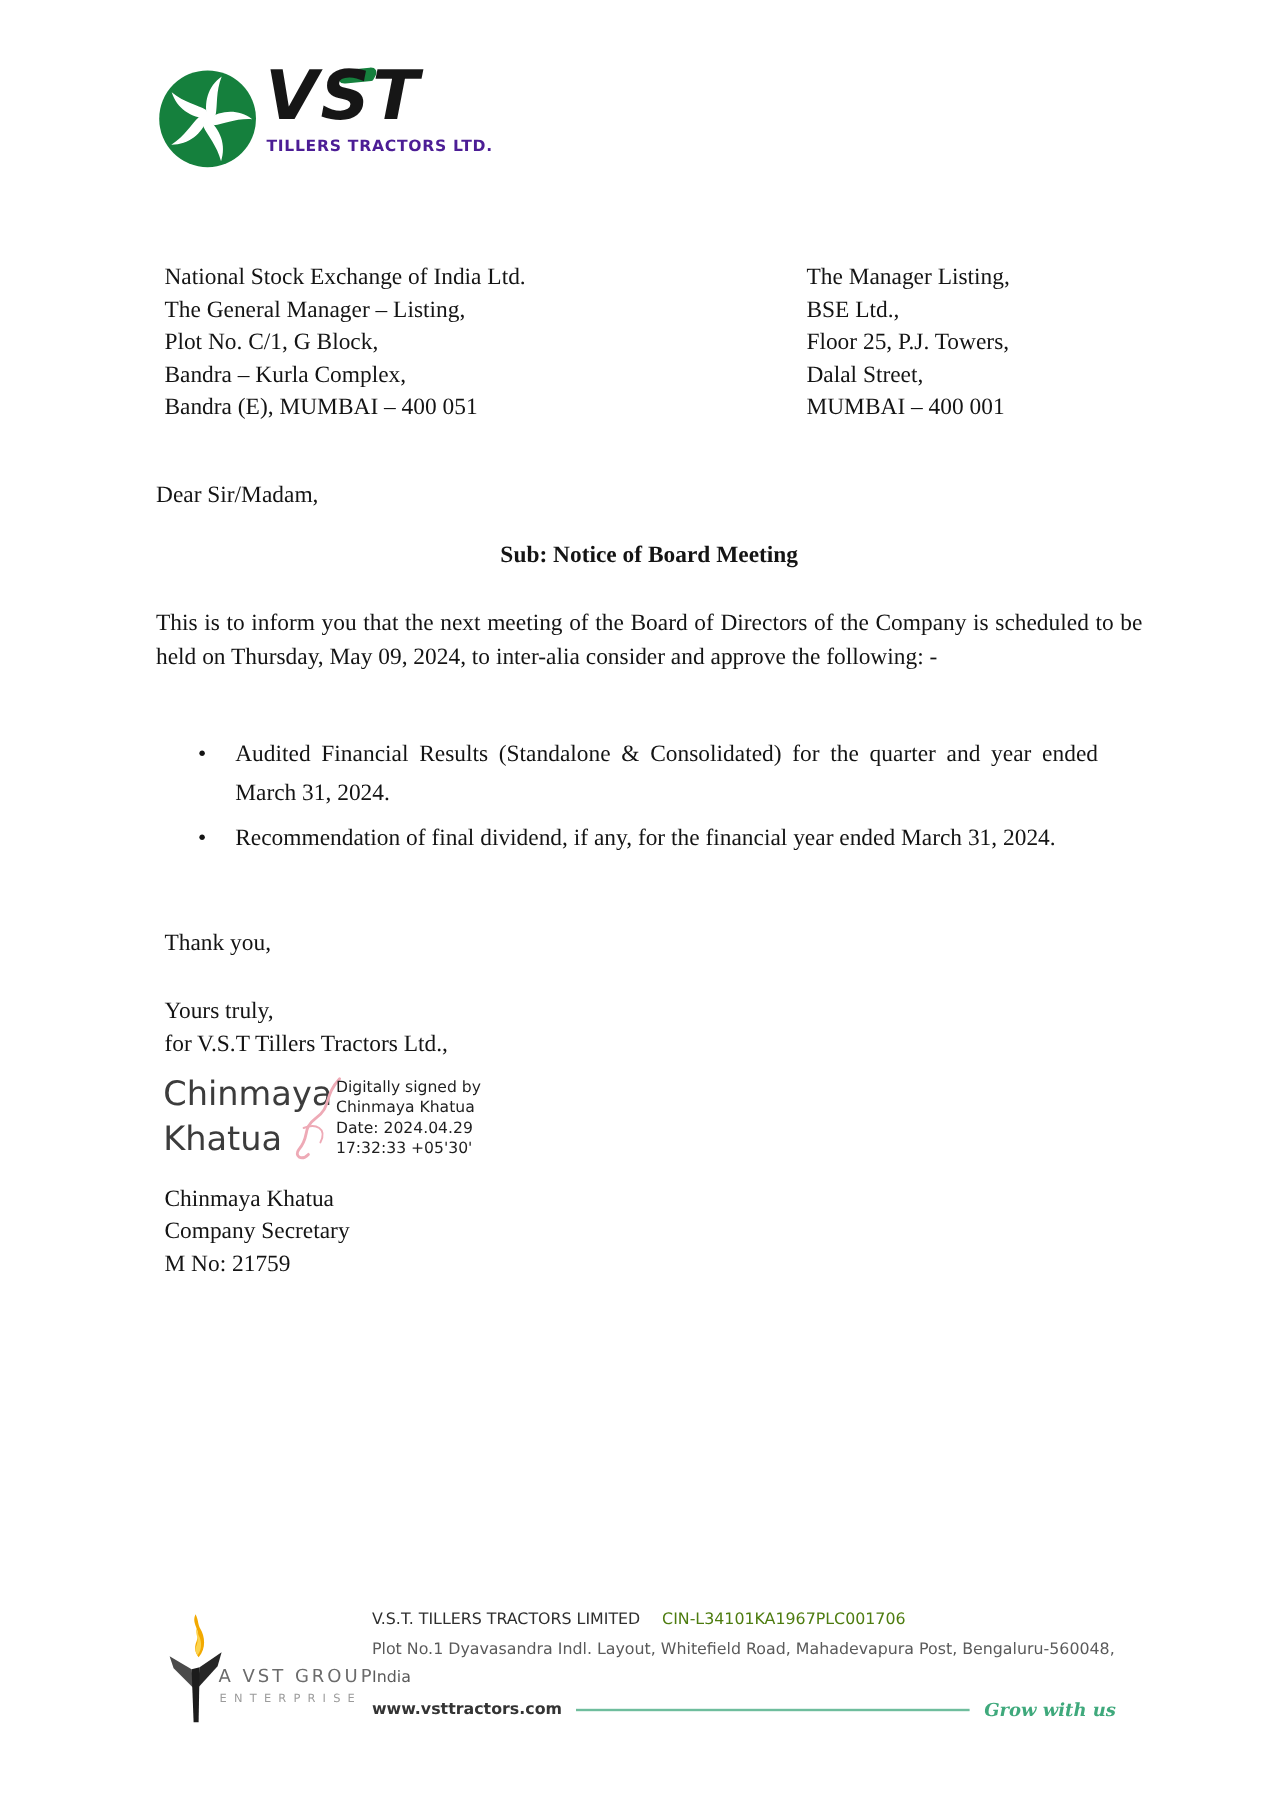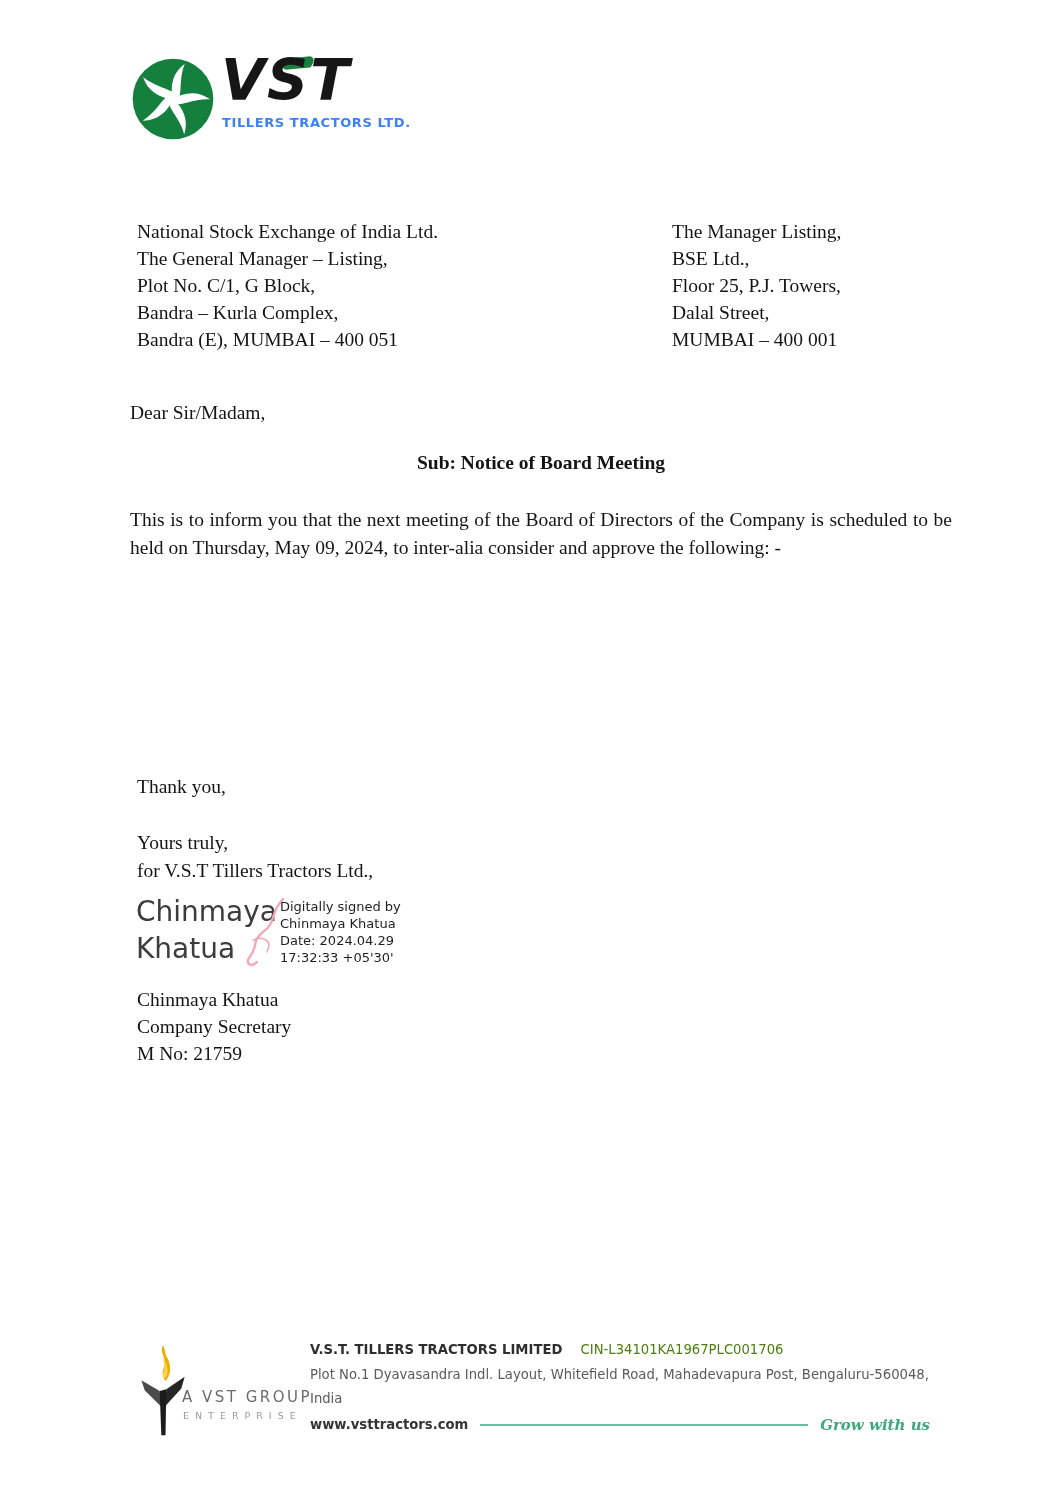--- a/index.html
+++ b/index.html
@@ -25,21 +25,21 @@
   }
   .leaf {
     position: absolute; left: 152px; top: 2px;
     width: 30px; height: 12px; background: #15803d;
     transform: skewX(-35deg) rotate(-6deg);
     border-radius: 1px 9px 1px 9px;
   }
   .logo-subtitle {
     position: absolute; left: 91px; top: 60px;
     font-family: "DejaVu Sans", sans-serif;
-    font-weight: bold; font-size: 13px; letter-spacing: 0.6px; color: #3b82f6;
+    font-weight: bold; font-size: 13px; letter-spacing: 0.6px; color: #4c1d95;
     white-space: nowrap;
   }
   
   .ref-line {
     position: absolute; left: 137px; top: 167px; width: 786px;
     font-family: "Liberation Sans", sans-serif;
     font-weight: bold; font-size: 17px; color: #111;
     display: flex; justify-content: space-between;
   }
   .ref-line .date { position: absolute; left: 535px; }
@@ -95,21 +95,21 @@
   .group-sub {
     position: absolute; left: 183px; top: 80px;
     font-family: "DejaVu Sans", sans-serif;
     font-size: 9.5px; letter-spacing: 6px; color: #9b9b9b; white-space: nowrap;
   }
   .footer-info {
     position: absolute; left: 310px; top: 8px; width: 620px;
     font-family: "DejaVu Sans", sans-serif;
     font-size: 13.2px; color: #5a5a5a; line-height: 24.5px;
   }
-  .footer-info .co { font-weight: bold; color: #2e2e2e; }
+  .footer-info .co { font-weight: normal; color: #2e2e2e; }
   .footer-info .cin { color: #4d7c0f; }
   .footer-info .seg { margin-right: 14px; }
   .site-row { display: flex; align-items: center; margin-top: 1px; }
   .site { font-weight: bold; color: #343434; white-space: nowrap; }
   .rule { flex: 1 1 auto; height: 2px; background: #6fbd9d; margin: 0 12px; }
   .tagline {
     font-family: "DejaVu Serif", serif;
     font-style: italic; font-weight: bold;
     font-size: 15px; color: #3fa97c; white-space: nowrap;
   }
@@ -149,20 +149,24 @@
     <div>BSE Ltd.,</div>
     <div>Floor 25, P.J. Towers,</div>
     <div>Dalal Street,</div>
     <div>MUMBAI – 400 001</div>
   </div>
 
   <div class="salutation">Dear Sir/Madam,</div>
   <div class="subject">Sub: Notice of Board Meeting</div>
   <div class="body-par">This is to inform you that the next meeting of the Board of Directors of the Company is scheduled to be held on Thursday, May 09, 2024, to inter-alia consider and approve the following: -</div>
 
+  <ul class="bullets">
+    <li>Audited Financial Results (Standalone &amp; Consolidated) for the quarter and year ended March 31, 2024.</li>
+    <li>Recommendation of final dividend, if any, for the financial year ended March 31, 2024.</li>
+  </ul>
 
   <div class="thanks">Thank you,</div>
   <div class="yours">
     <div>Yours truly,</div>
     <div>for V.S.T Tillers Tractors Ltd.,</div>
   </div>
 
   <div class="sig-name">Chinmaya Khatua</div>
   <svg class="sig-swirl" viewBox="0 0 52 76">
     <path d="M40,3 C26,18 34,26 20,36 C8,45 16,50 6,62 C2,67 8,72 14,66" fill="none" stroke="#eeaab6" stroke-width="2.4" stroke-linecap="round"></path>

